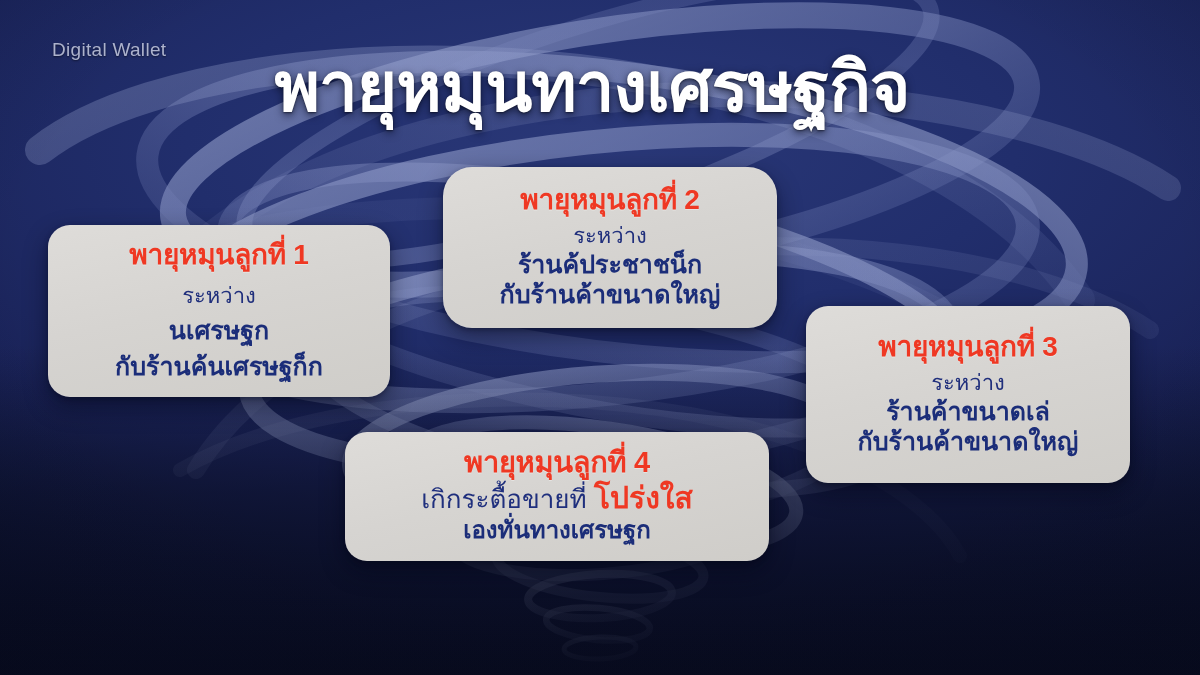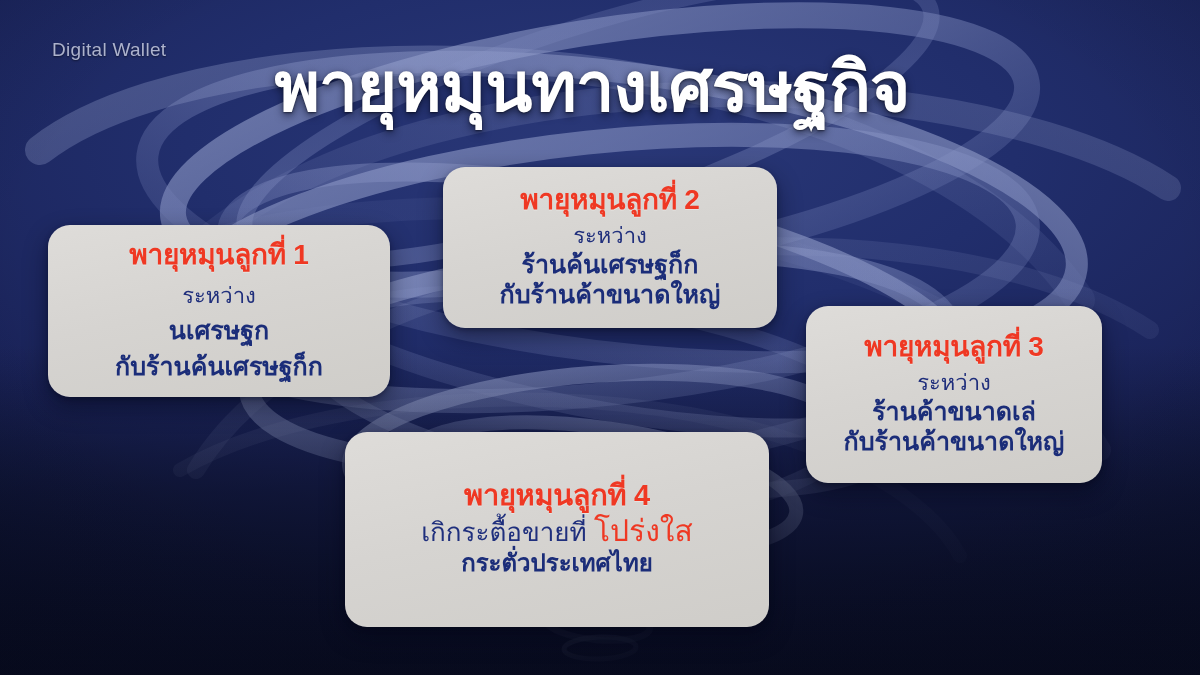--- a/index.html
+++ b/index.html
@@ -87,27 +87,27 @@
     margin-top:6px;
     white-space:nowrap;
   }
   .card-line {
     color:#1b2d79;
     font-weight:bold;
     font-size:25px;
     line-height:1.2;
     white-space:nowrap;
   }
-  .accent-inline { color:#ef3823; font-weight:normal; }
+  .accent-inline { color:#ef3823; font-weight:bold; }
 
   
   #card-1 { left:48px;  top:225px; width:342px; height:172px;gap:6px; }
-  #card-2 { left:443px; top:167px; width:334px; height:161px; }
-  #card-3 { left:806px; top:306px; width:296px; height:177px; }
-  #card-4 { left:345px; top:432px; width:424px; height:195px; }
+  #card-2 { left:443px; top:167px; width:334px; height:161px;border-radius:29px; }
+  #card-3 { left:806px; top:306px; width:324px; height:177px; }
+  #card-4 { left:345px; top:432px; width:424px; height:129px; }
 
   #card-4 .card-title { font-size:29px; }
   #card-4 .mixed { font-size:26px; color:#1f2f7d; font-weight:normal; line-height:1.22; white-space:nowrap; }
   #card-4 .mixed .accent-inline { font-size:30px; }
   #card-4 .card-line { font-size:24px; }
 </style>
 </head>
 <body>
 
 <div id="stage">
@@ -176,30 +176,30 @@
   <div class="card" id="card-1">
     <div class="card-title">พายุหมุนลูกที่ 1</div>
     <div class="card-sub">ระหว่าง</div>
     <div class="card-line">นเศรษฐก</div>
     <div class="card-line">กับร้านค้นเศรษฐก็ก</div>
   </div>
 
   <div class="card" id="card-2">
     <div class="card-title">พายุหมุนลูกที่ 2</div>
     <div class="card-sub">ระหว่าง</div>
-    <div class="card-line">ร้านค้นเศรษฐก็ก</div>
+    <div class="card-line">ร้านค้ประชาชน็ก</div>
     <div class="card-line">กับร้านค้าขนาดใหญ่</div>
   </div>
 
   <div class="card" id="card-3">
     <div class="card-title">พายุหมุนลูกที่ 3</div>
     <div class="card-sub">ระหว่าง</div>
     <div class="card-line">ร้านค้าขนาดเล่</div>
     <div class="card-line">กับร้านค้าขนาดใหญ่</div>
   </div>
 
   <div class="card" id="card-4">
     <div class="card-title">พายุหมุนลูกที่ 4</div>
     <div class="mixed"><span>เกิกระตื้อขายที่ </span><span class="accent-inline">โปร่งใส</span></div>
-    <div class="card-line">กระตั่วประเทศไทย</div>
+    <div class="card-line">เองทั่นทางเศรษฐก</div>
   </div>
 
 </div>
 
 </body></html>

